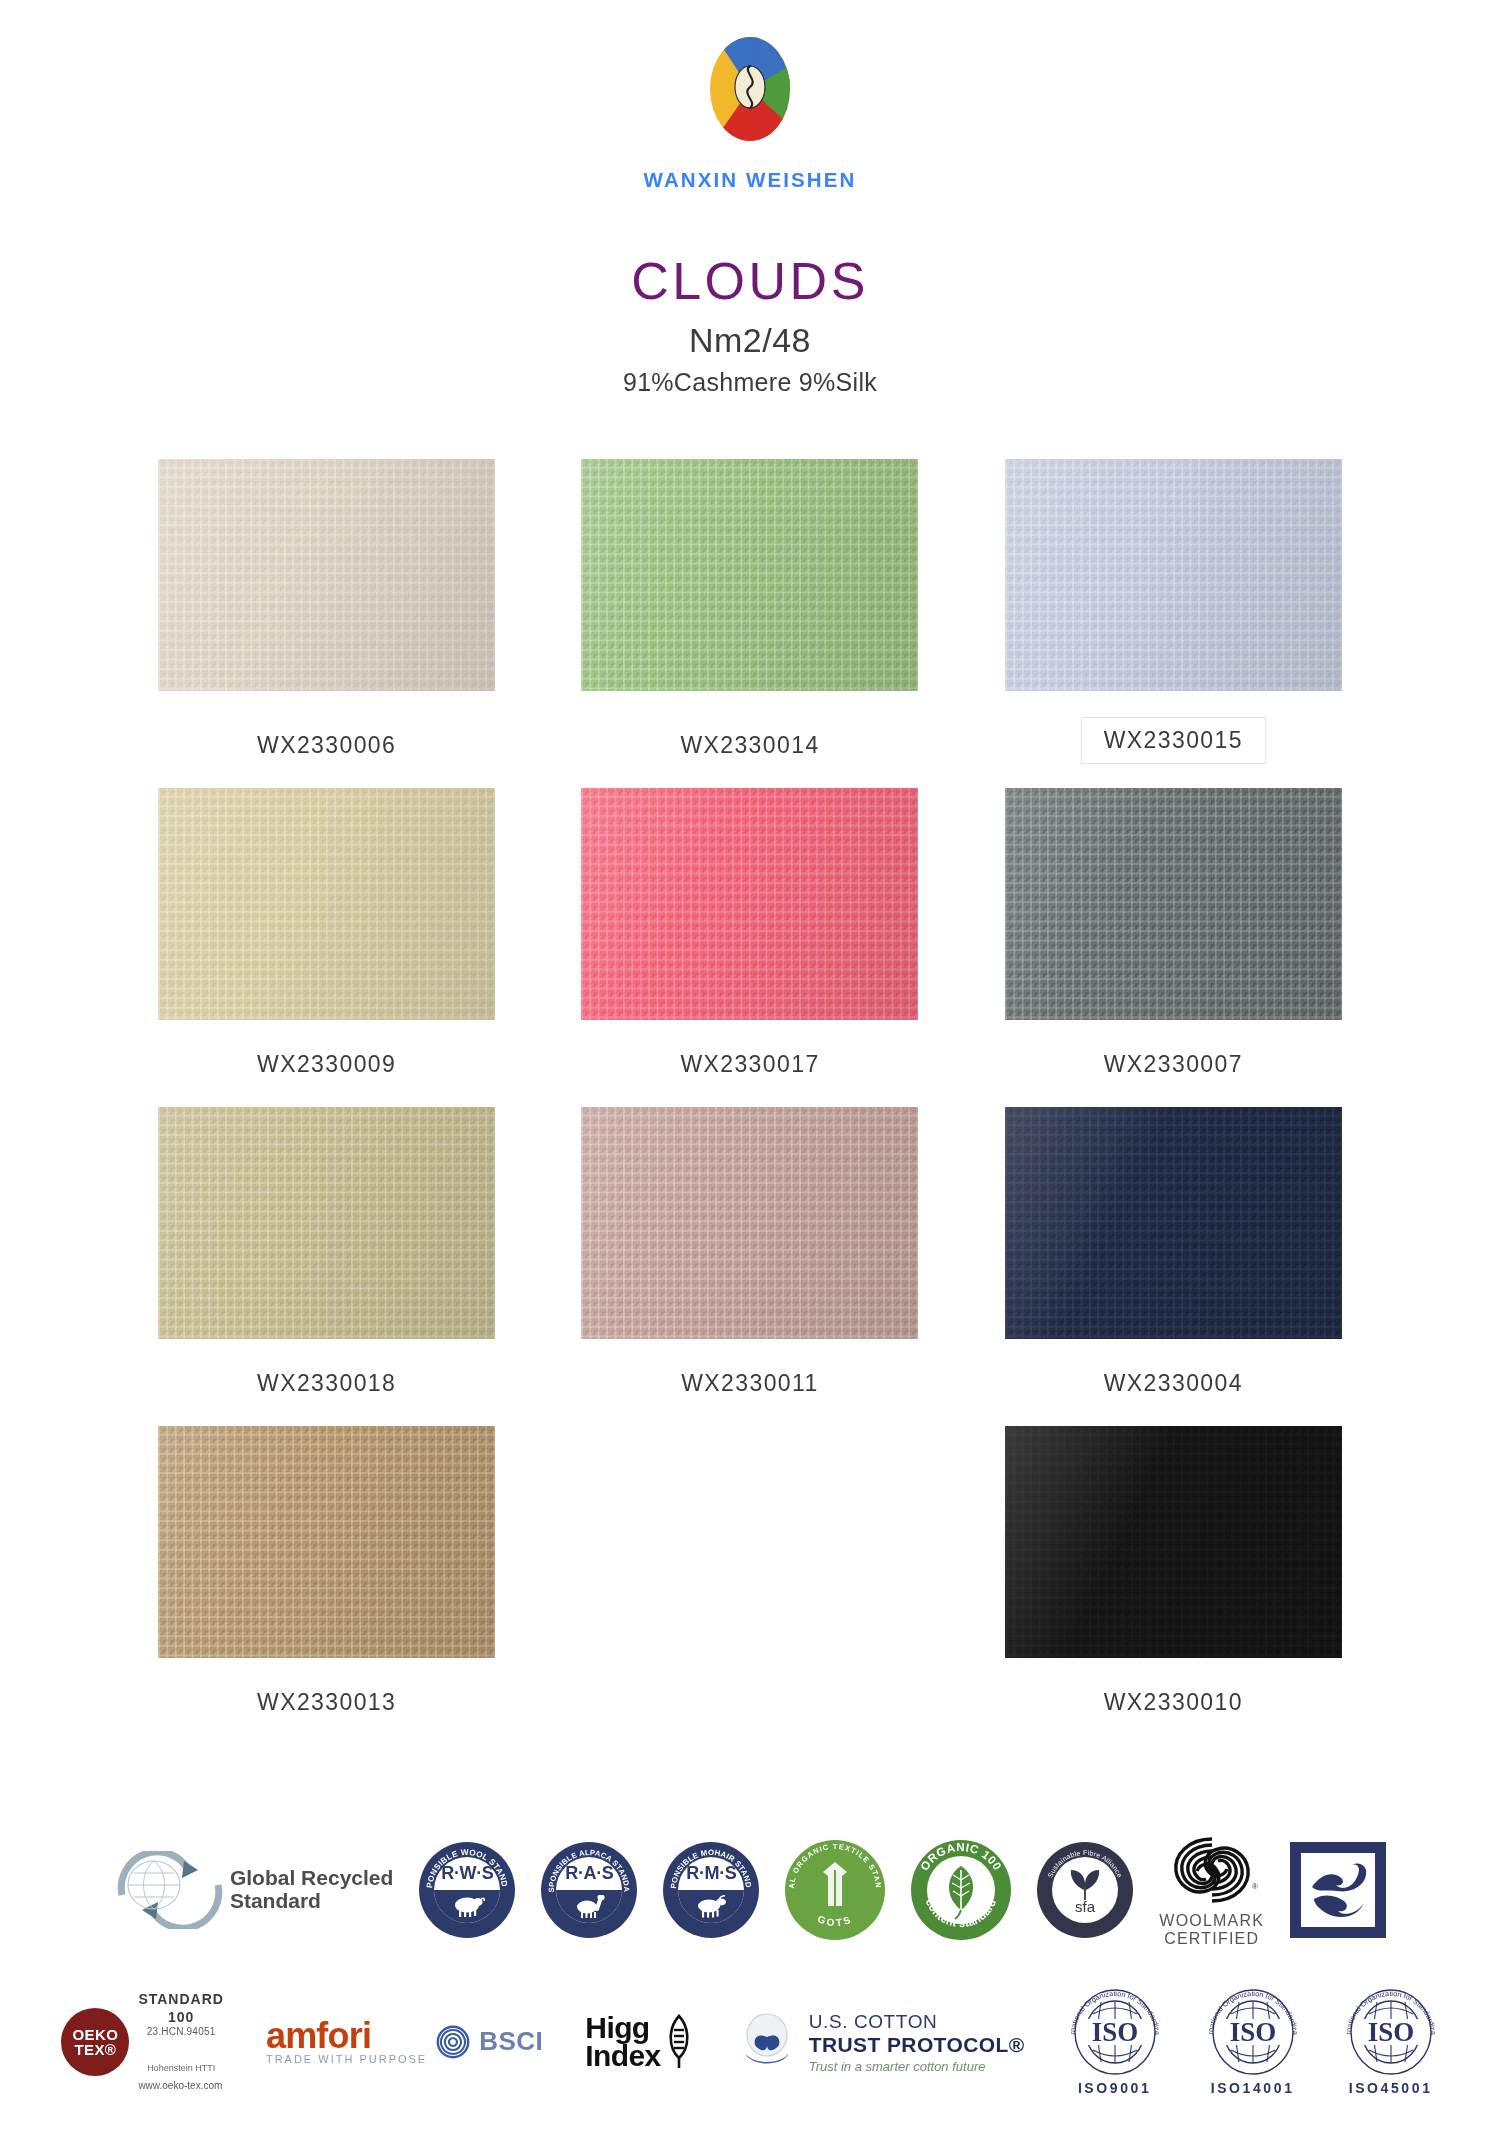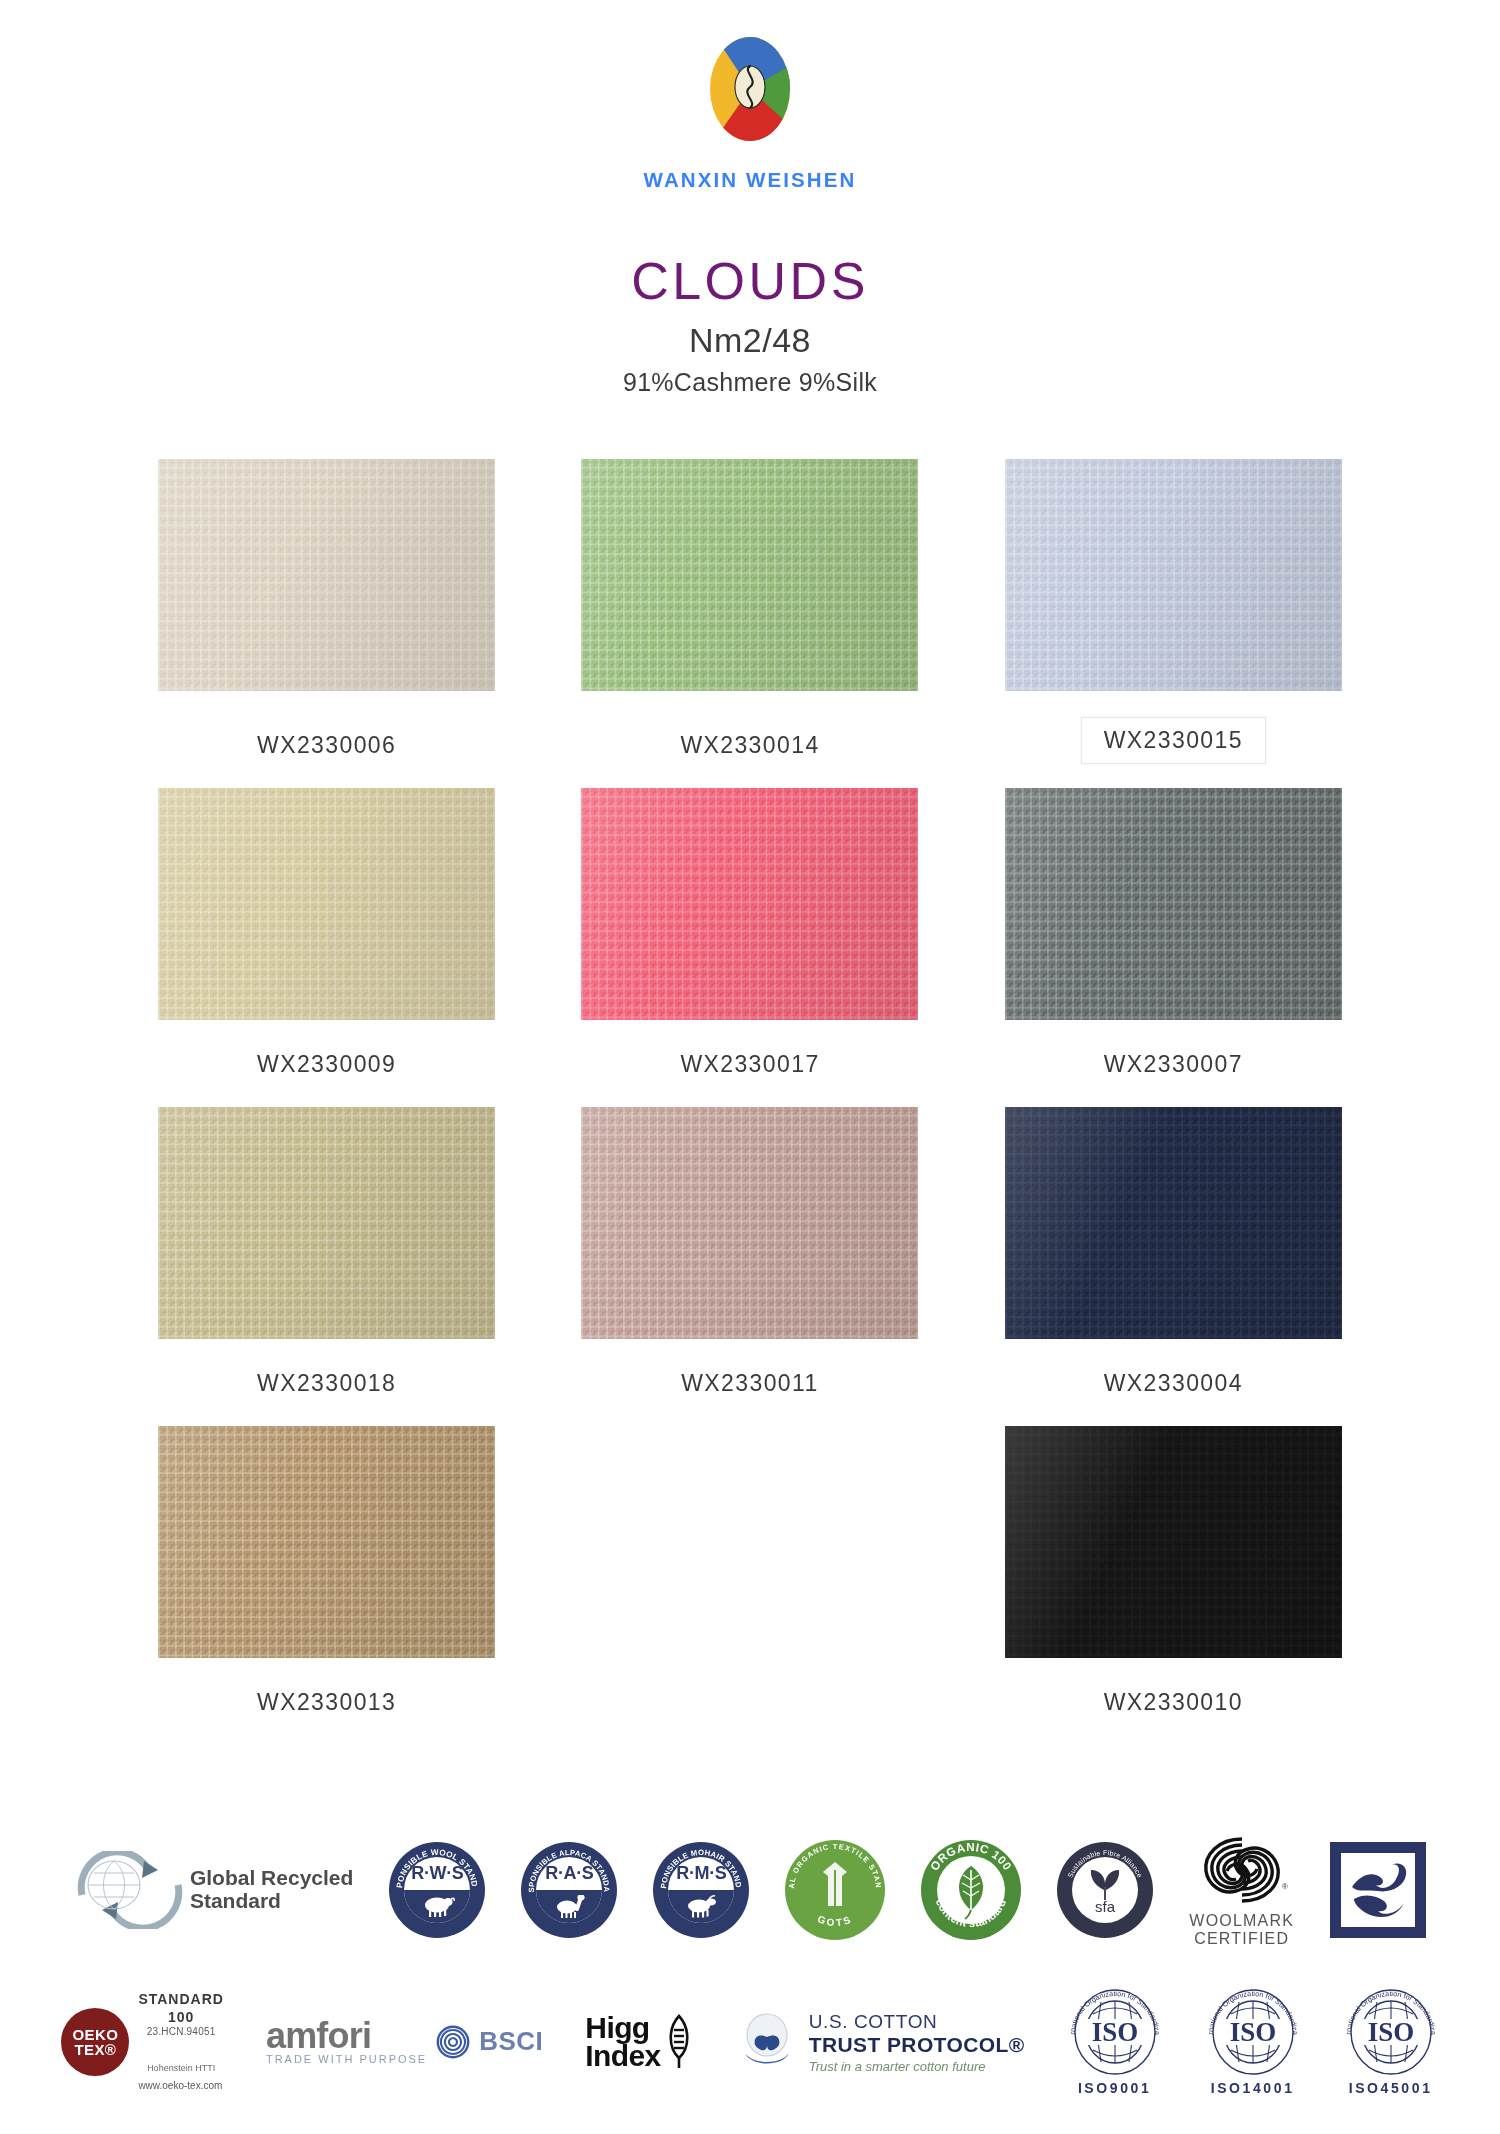--- a/index.html
+++ b/index.html
@@ -147,21 +147,21 @@
   
   .certs {
     position: absolute;
     left: 0; right: 0;
     bottom: 38px;
   }
   .cert-row {
     display: flex;
     justify-content: center;
     align-items: center;
-    gap: 36px;
+    gap: 26px;
   }
   .cert-row.row2 { margin-top: 40px; gap: 42px; }
 
   .cert { display: flex; align-items: center; justify-content: center; }
 
   
   .grs { gap: 4px; }
   .grs-text { font-size: 21px; font-weight: 700; color: #4d4d4d; line-height: 1.06; }
 
   
@@ -241,21 +241,21 @@
     font-size: 15px; font-weight: 700; line-height: 1.02; letter-spacing: 0.4px;
   }
   .oeko-meta { line-height: 1.25; }
   .oeko-std { font-size: 14px; font-weight: 700; color: #3a3a3a; letter-spacing: 1px; text-align:center;}
   .oeko-num { font-size: 10px; color: #5a5a5a; letter-spacing: 0.2px; text-align:center;}
   .oeko-inst { font-size: 9px; color: #6d6d6d; text-align:center;margin-top:24px;}
   .oeko-url { font-size: 10px; color: #5a5a5a; margin-top: 6px; }
 
   
   .amfori { gap: 9px; }
-  .amfori-word { font-size: 36px; font-weight: 700; color: #737373; letter-spacing: -0.8px; line-height: 0.92; }
+  .amfori-word { font-size: 36px; font-weight: 700; color: #c2410c; letter-spacing: -0.8px; line-height: 0.92; }
   .amfori-sub { font-size: 11px; color: #8e9bb5; letter-spacing: 2px; }
   .amfori-bsci { font-size: 26px; font-weight: 600; color: #6b7fb0; letter-spacing: 0.5px; }
 
   
   .higg { gap: 4px; }
   .higg-word { font-size: 30px; font-weight: 700; color: #111; line-height: 0.92; letter-spacing: -0.6px; }
 
   
   .cotton { gap: 10px; }
   .cotton-l1 { font-size: 19px; color: #2b3a6b; letter-spacing: 0.6px; }

